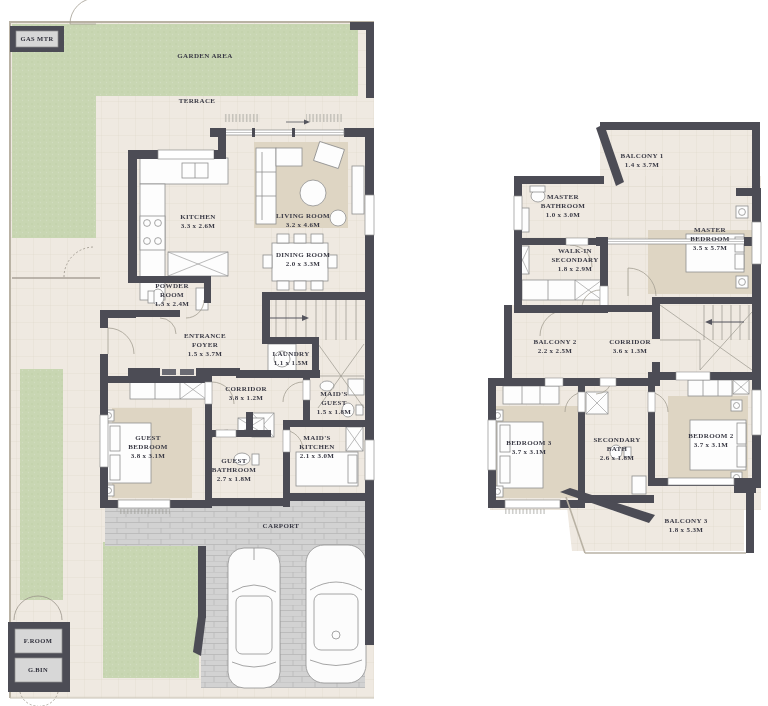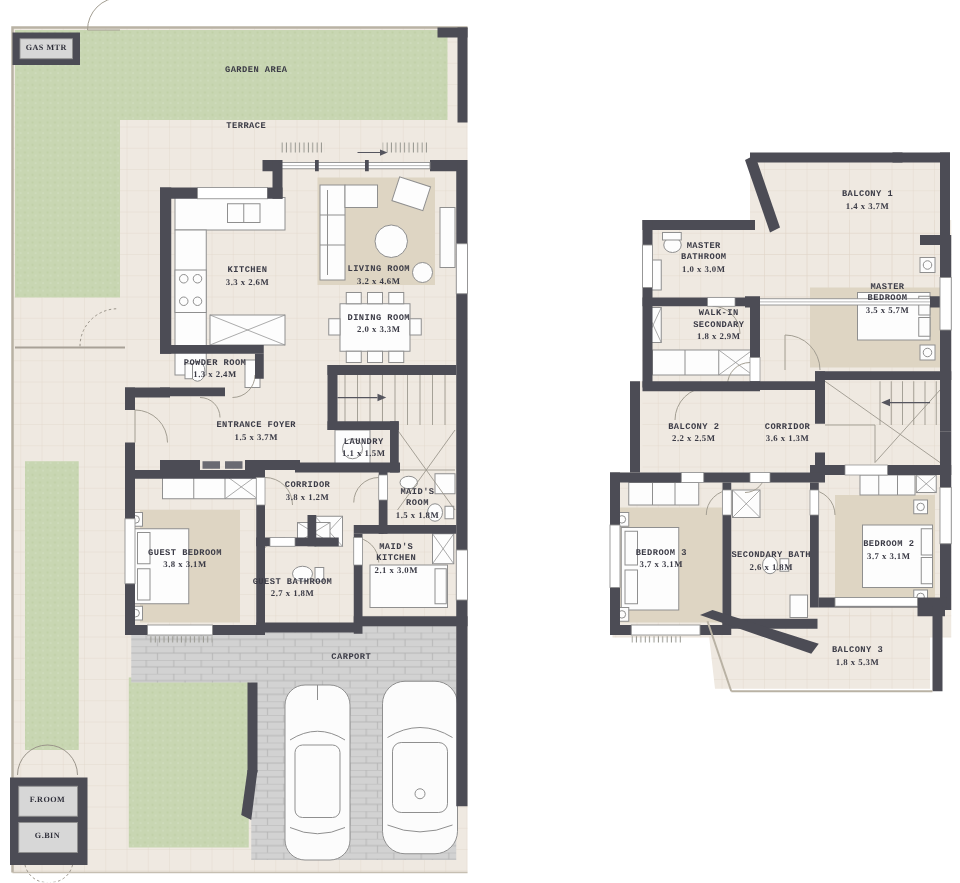--- a/index.html
+++ b/index.html
@@ -1,21 +1,21 @@
 <!DOCTYPE html>
 <html><head>
 <meta charset="utf-8">
 <style>
   html,body{margin:0;padding:0;background:#ffffff;}
   .plan{position:relative;width:768px;height:706px;background:#ffffff;overflow:hidden;
         font-family:"Liberation Serif","DejaVu Serif",serif;}
   .plan svg{position:absolute;left:0;top:0;}
   .room-label{position:absolute;transform:translate(-50%,-50%);text-align:center;
     color:#3b3b46;letter-spacing:.35px;font-size:7px;line-height:1.3;pointer-events:none;}
-  .room-label .nm{display:block;font-weight:600;font-family:Liberation Mono, monospace;}
+  .room-label .nm{display:block;font-weight:600;}
   .room-label .dm{display:block;font-weight:700;}
   .util-label{position:absolute;transform:translate(-50%,-50%);text-align:center;
     color:#2f2f3a;font-size:6.5px;font-weight:700;letter-spacing:.4px;line-height:1;pointer-events:none;}
 </style>
 </head>
 <body>
 
 <div class="plan">
 
 <svg width="768" height="706" viewBox="0 0 768 706">
@@ -422,21 +422,21 @@
     </div>
   <div class="room-label" style="left:291px;top:359px;width:60px">
       <span class="nm">LAUNDRY</span>
       <span class="dm">1.1 x 1.5M</span>
     </div>
   <div class="room-label" style="left:246px;top:394px;width:80px">
       <span class="nm">CORRIDOR</span>
       <span class="dm">3.8 x 1.2M</span>
     </div>
   <div class="room-label" style="left:334px;top:404px;width:46px">
-      <span class="nm">MAID'S ROOM</span>
+      <span class="nm">MAID'S GUEST</span>
       <span class="dm">1.5 x 1.8M</span>
     </div>
   <div class="room-label" style="left:317px;top:448px;width:62px">
       <span class="nm">MAID'S KITCHEN</span>
       <span class="dm">2.1 x 3.0M</span>
     </div>
   <div class="room-label" style="left:148px;top:448px;width:60px">
       <span class="nm">GUEST BEDROOM</span>
       <span class="dm">3.8 x 3.1M</span>
     </div>
@@ -444,21 +444,21 @@
       <span class="nm">GUEST BATHROOM</span>
       <span class="dm">2.7 x 1.8M</span>
     </div>
   <div class="room-label" style="left:281px;top:527px;width:80px">
       <span class="nm">CARPORT</span>
     </div>
   <div class="util-label" style="left:37px;top:39px;width:50px"><span>GAS MTR</span></div>
   <div class="util-label" style="left:38px;top:641px;width:46px"><span>F.ROOM</span></div>
   <div class="util-label" style="left:38px;top:670px;width:46px"><span>G.BIN</span></div>
 
-  <div class="room-label" style="left:694px;top:161px;width:90px">
+  <div class="room-label" style="left:642px;top:161px;width:90px">
       <span class="nm">BALCONY 1</span>
       <span class="dm">1.4 x 3.7M</span>
     </div>
   <div class="room-label" style="left:563px;top:207px;width:66px">
       <span class="nm">MASTER BATHROOM</span>
       <span class="dm">1.0 x 3.0M</span>
     </div>
   <div class="room-label" style="left:710px;top:240px;width:62px">
       <span class="nm">MASTER BEDROOM</span>
       <span class="dm">3.5 x 5.7M</span>

